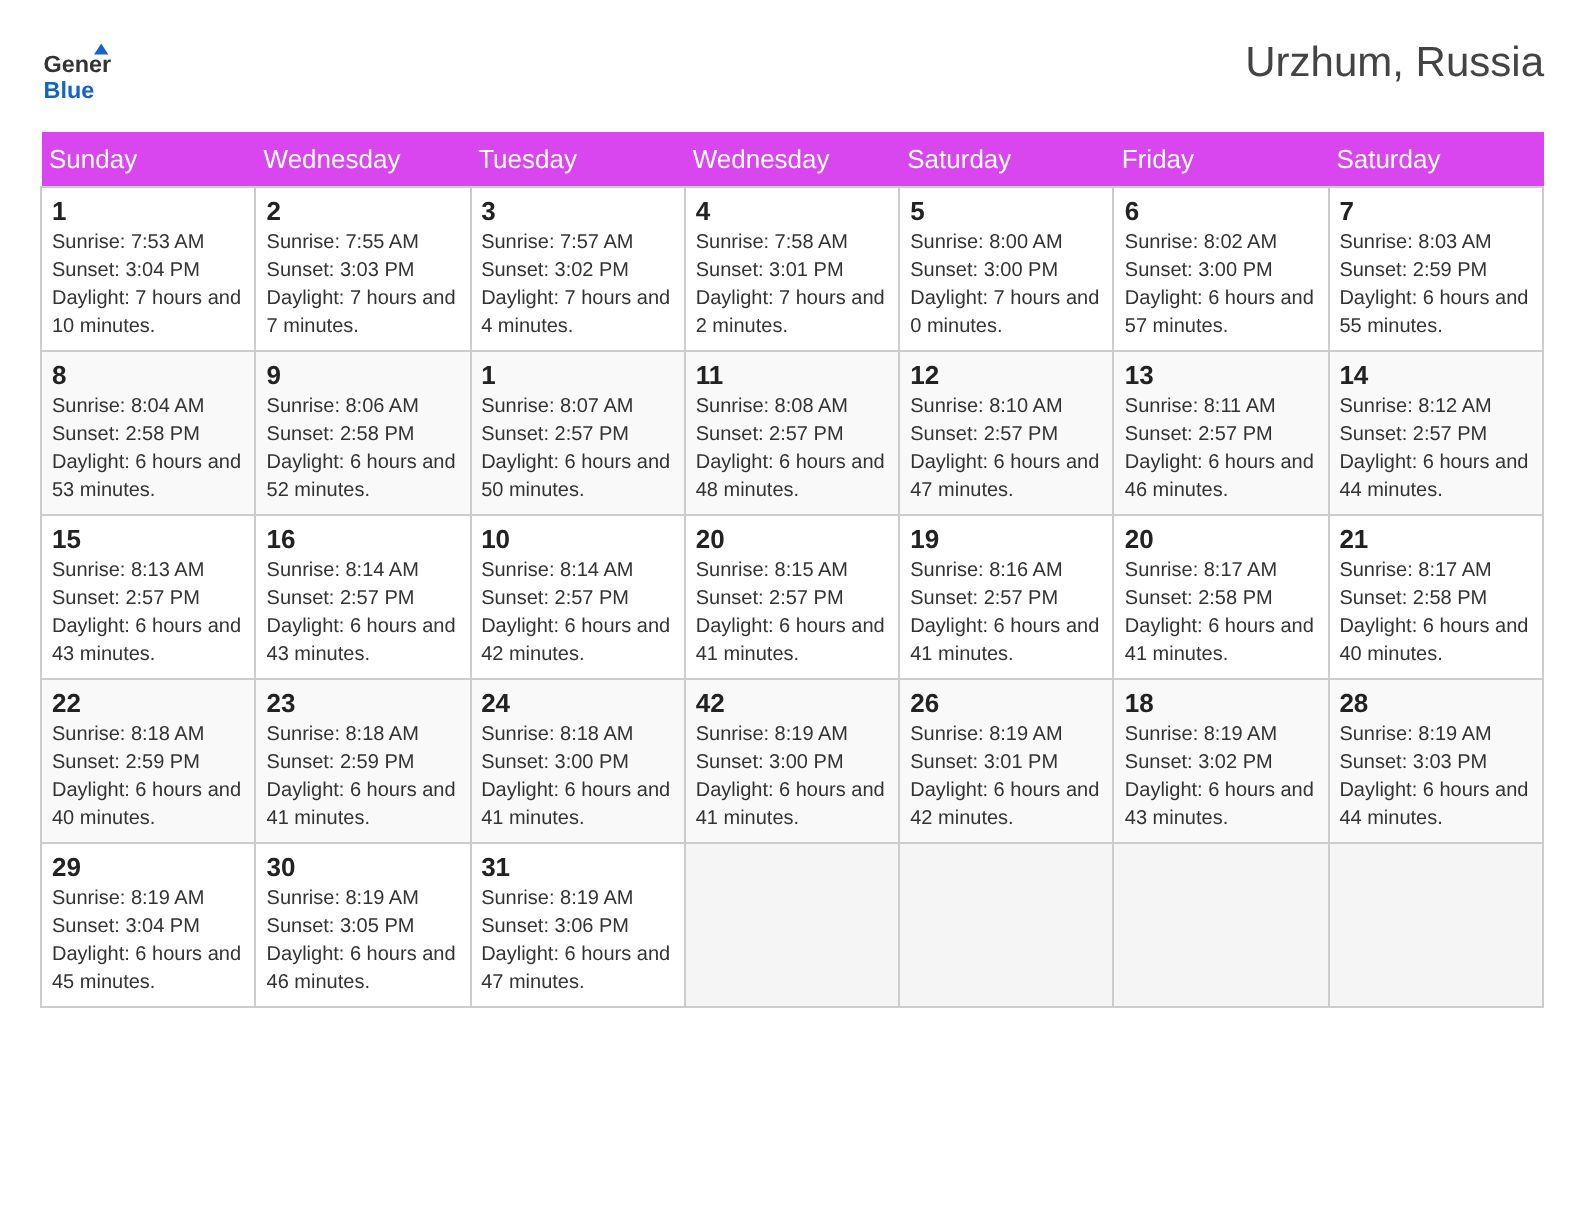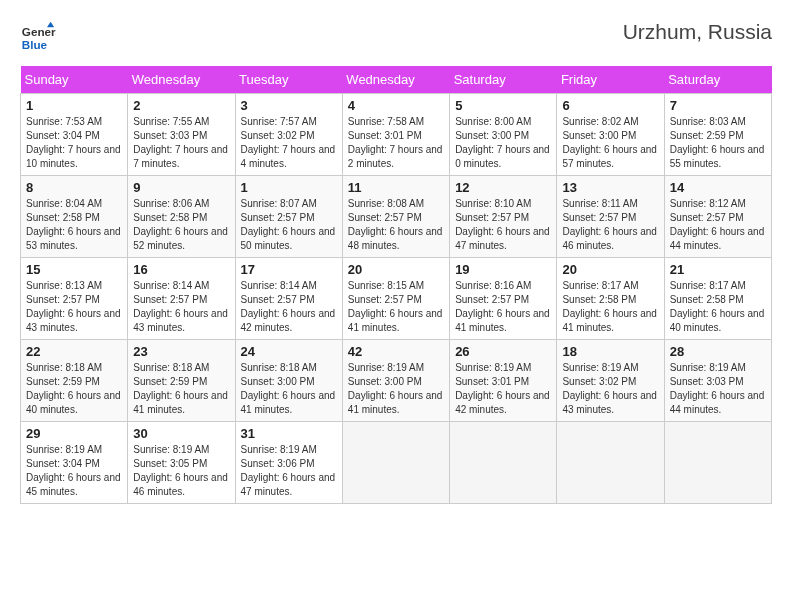--- a/index.html
+++ b/index.html
@@ -169,21 +169,21 @@
       <tr>
         <td>
           <span class="day-num">15</span>
           <div class="day-info">Sunrise: 8:13 AM<br>Sunset: 2:57 PM<br>Daylight: 6 hours and 43 minutes.</div>
         </td>
         <td>
           <span class="day-num">16</span>
           <div class="day-info">Sunrise: 8:14 AM<br>Sunset: 2:57 PM<br>Daylight: 6 hours and 43 minutes.</div>
         </td>
         <td>
-          <span class="day-num">17</span>
+          <span class="day-num">10</span>
           <div class="day-info">Sunrise: 8:14 AM<br>Sunset: 2:57 PM<br>Daylight: 6 hours and 42 minutes.</div>
         </td>
         <td>
           <span class="day-num">20</span>
           <div class="day-info">Sunrise: 8:15 AM<br>Sunset: 2:57 PM<br>Daylight: 6 hours and 41 minutes.</div>
         </td>
         <td>
           <span class="day-num">19</span>
           <div class="day-info">Sunrise: 8:16 AM<br>Sunset: 2:57 PM<br>Daylight: 6 hours and 41 minutes.</div>
         </td>

